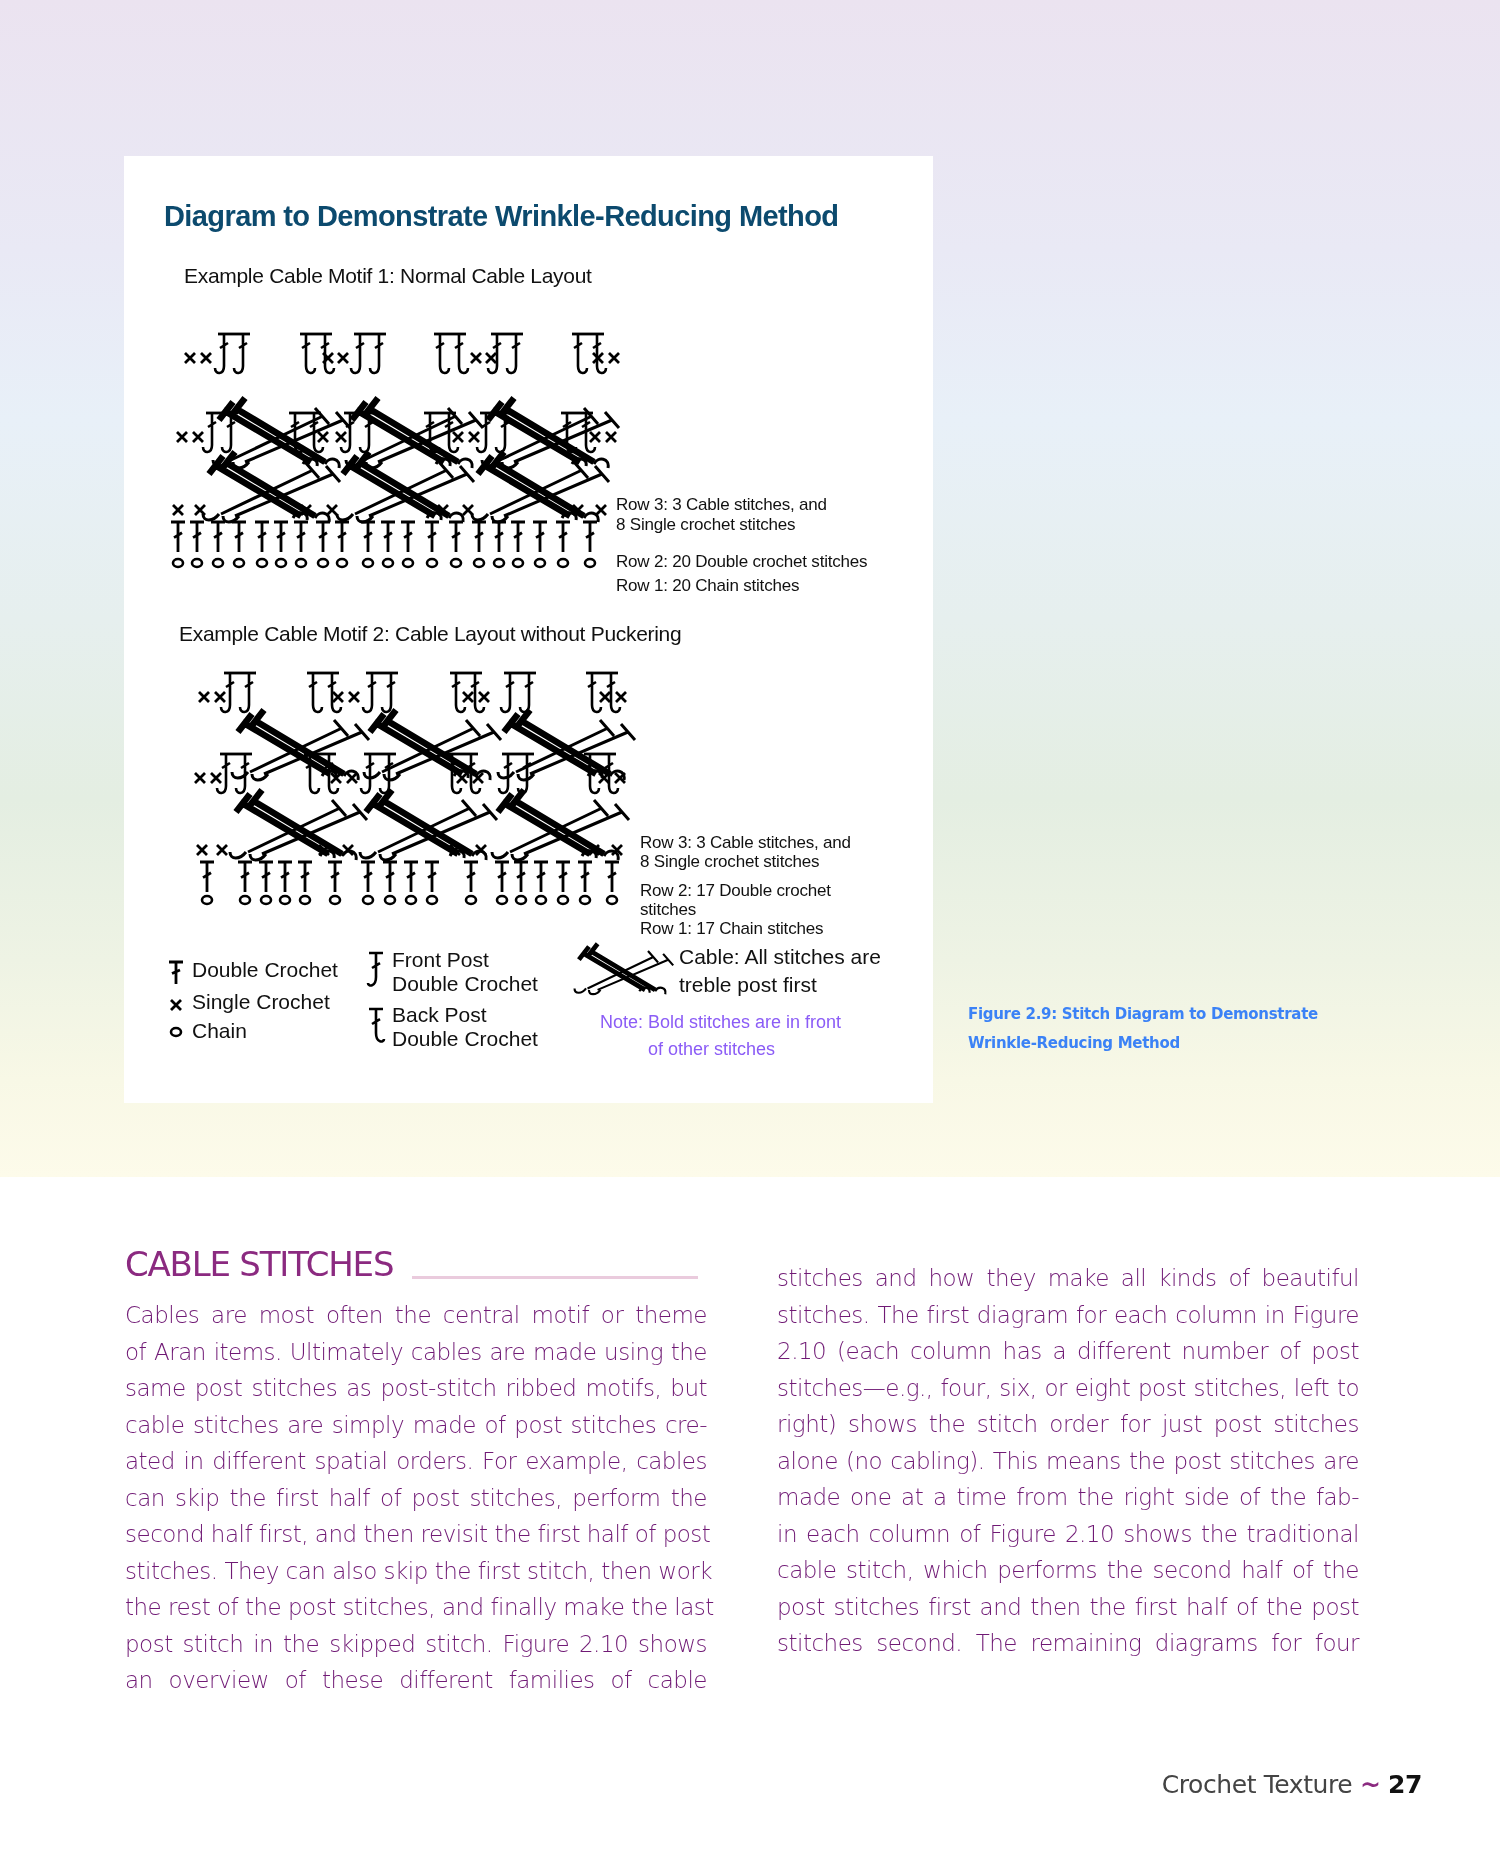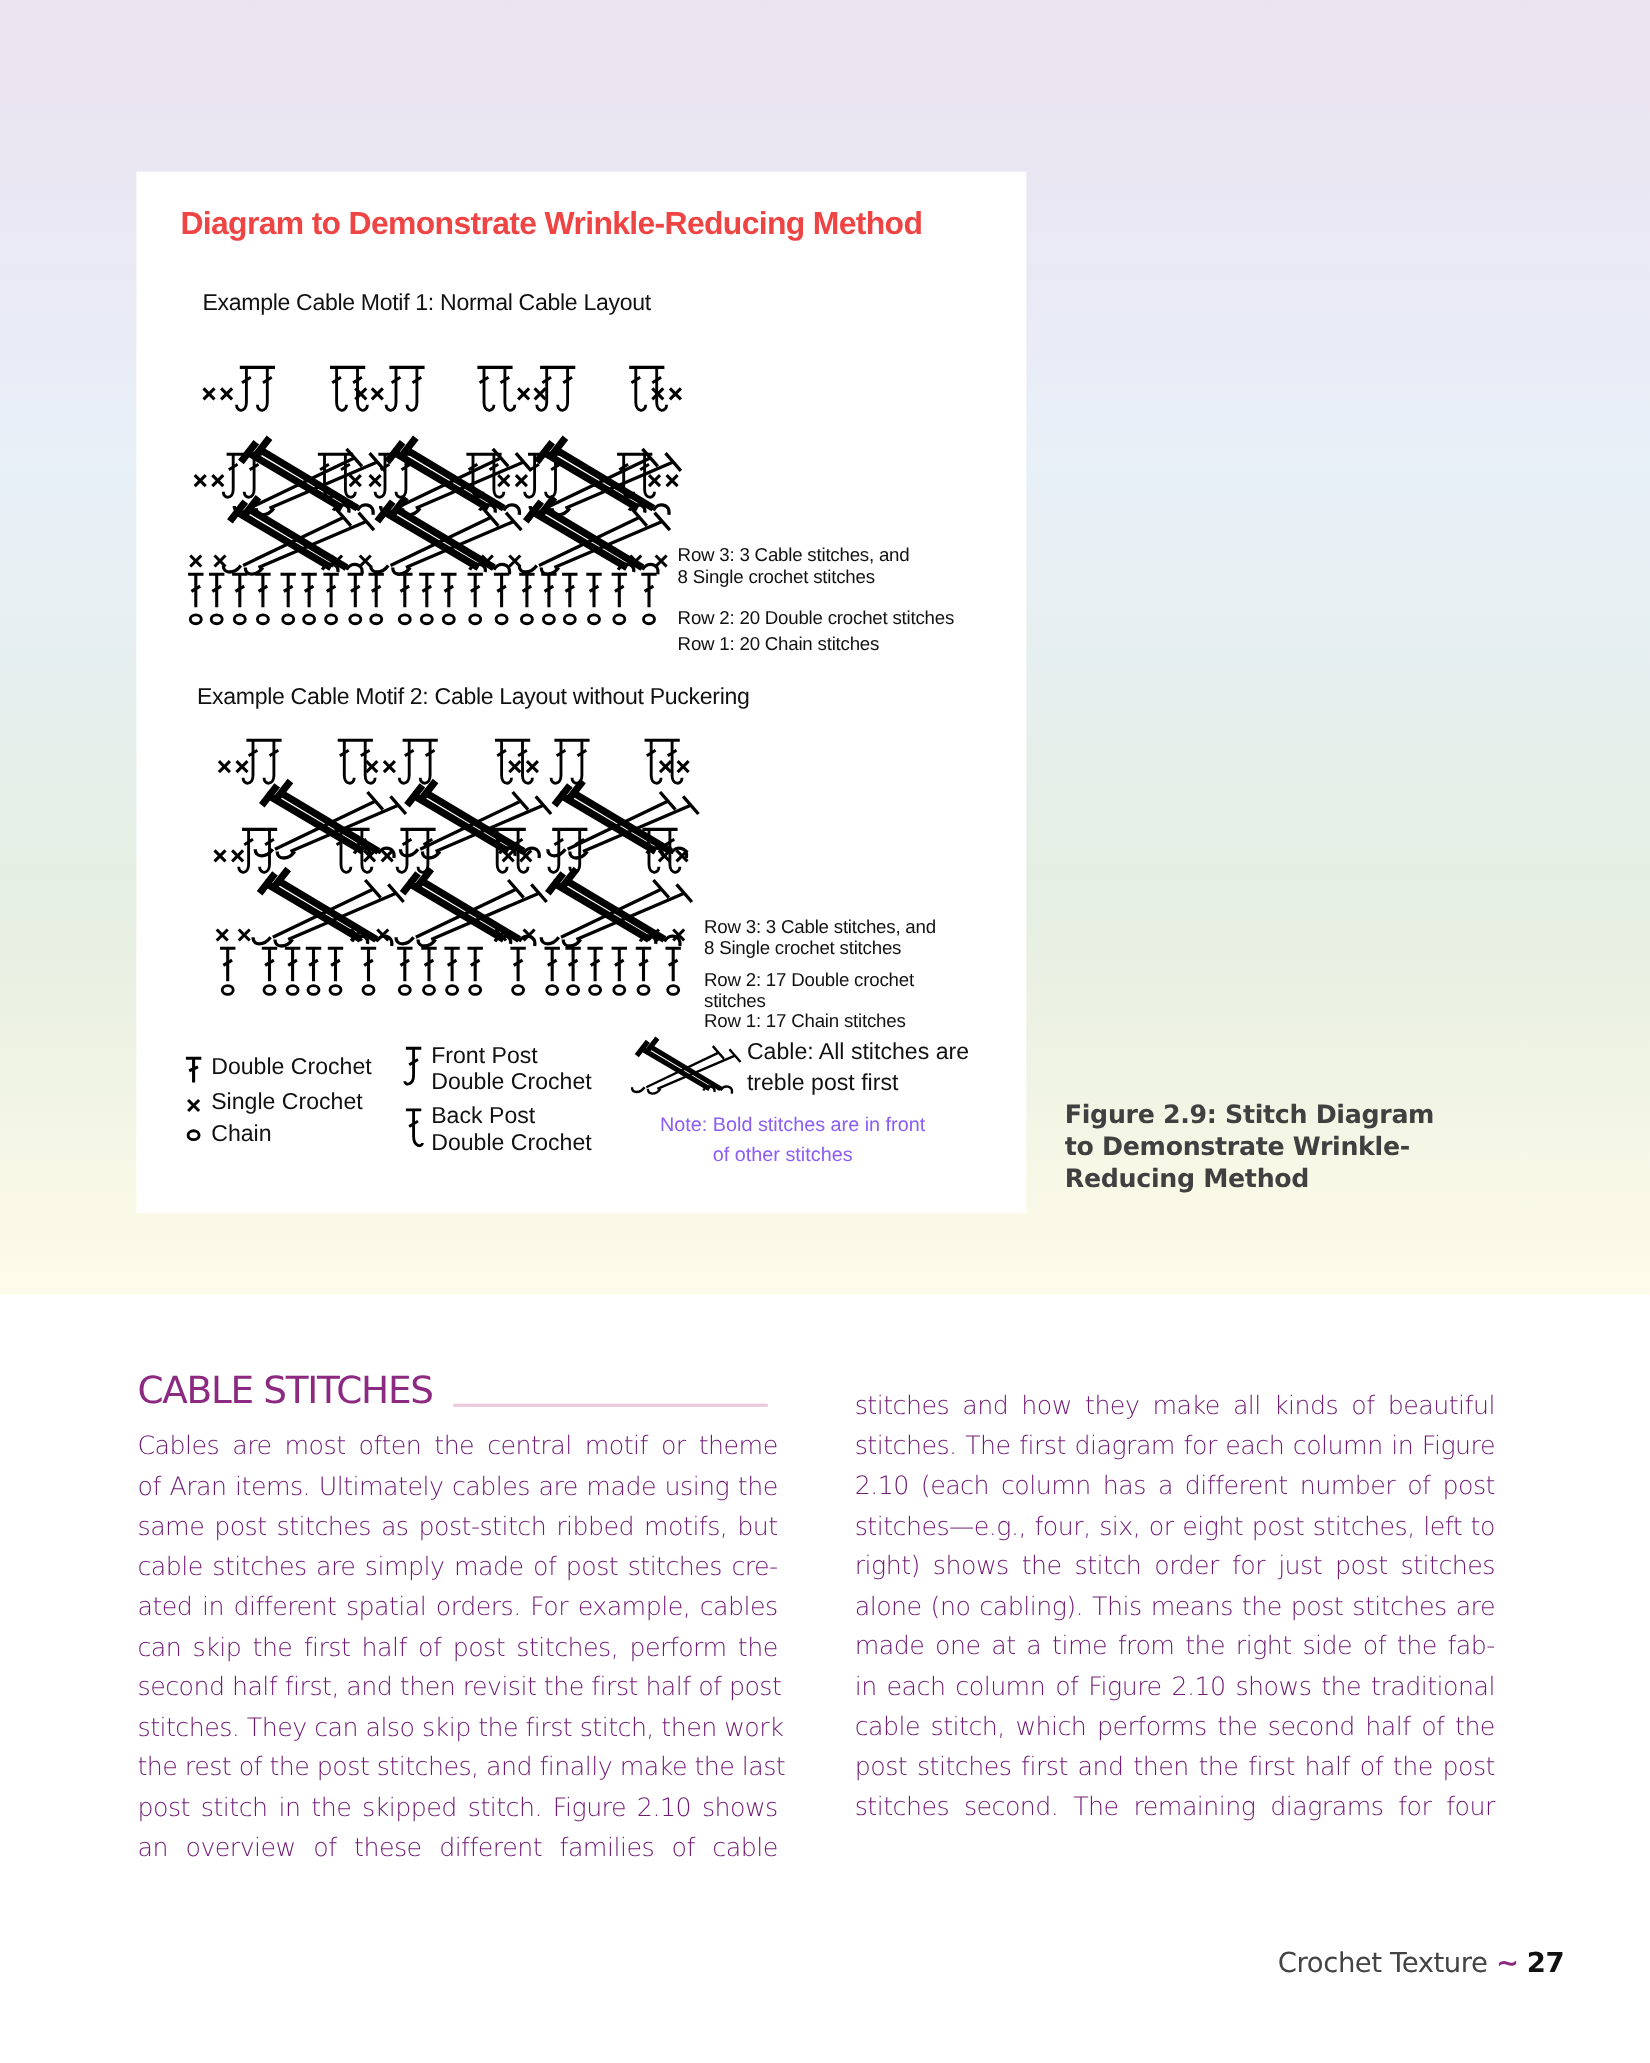--- a/index.html
+++ b/index.html
@@ -13,37 +13,37 @@
     position: absolute; left: 0; top: 0; width: 1500px; height: 1177px;
     background: linear-gradient(to bottom,
       #ebe3f0 0px, #e9e9f5 250px, #e8f0f8 420px, #e6efee 620px,
       #e4eee2 800px, #eef3e4 960px, #f8f8e6 1080px, #fdfbea 1177px);
   }
   .panel {
     position: absolute; left: 124px; top: 156px; width: 809px; height: 947px;
     background: #ffffff;
   }
   .panel-title {
-    position: absolute; left: 40px; top: 32px;
+    position: absolute; left: 40px; top: 44px;
     font-family: "Liberation Sans", sans-serif; font-weight: bold;
-    font-size: 29px; letter-spacing: -0.6px; color: #ef4444;
+    font-size: 29px; letter-spacing: -0.6px; color: #0c4a6e;
   }
   .motif-title {
     position: absolute; font-size: 21px; color: #111; letter-spacing: -0.3px;
   }
   .row-label {
     position: absolute; font-size: 17px; line-height: 20px; color: #111; letter-spacing: -0.2px; margin-top: 20px;
   }
   svg.stitches { position: absolute; left: 0; top: 0; overflow: visible; }
   .legend-text { position: absolute; font-size: 21px; line-height: 25px; color: #111; }
   .legend-note { position: absolute; font-size: 18px; line-height: 21px; color: #8b5cf6; }
   .fig-caption {
     position: absolute; left: 968px; top: 1000px; width: 360px;
     font-family: "DejaVu Sans", sans-serif; font-weight: bold;
-    font-size: 23px; line-height: 29px; color: #404040; letter-spacing: -0.3px;
+    font-size: 15px; line-height: 29px; color: #3b82f6; letter-spacing: -0.3px;
   }
   .section-heading {
     position: absolute; left: 125px; top: 1244px;
     font-family: "DejaVu Sans", sans-serif; font-size: 34px; letter-spacing: -1.2px;
     color: #8b2a80; font-weight: normal;
   }
   .heading-rule {
     position: absolute; left: 412px; top: 1276px; width: 286px; height: 3px;
     background: #eacbdd;
   }

